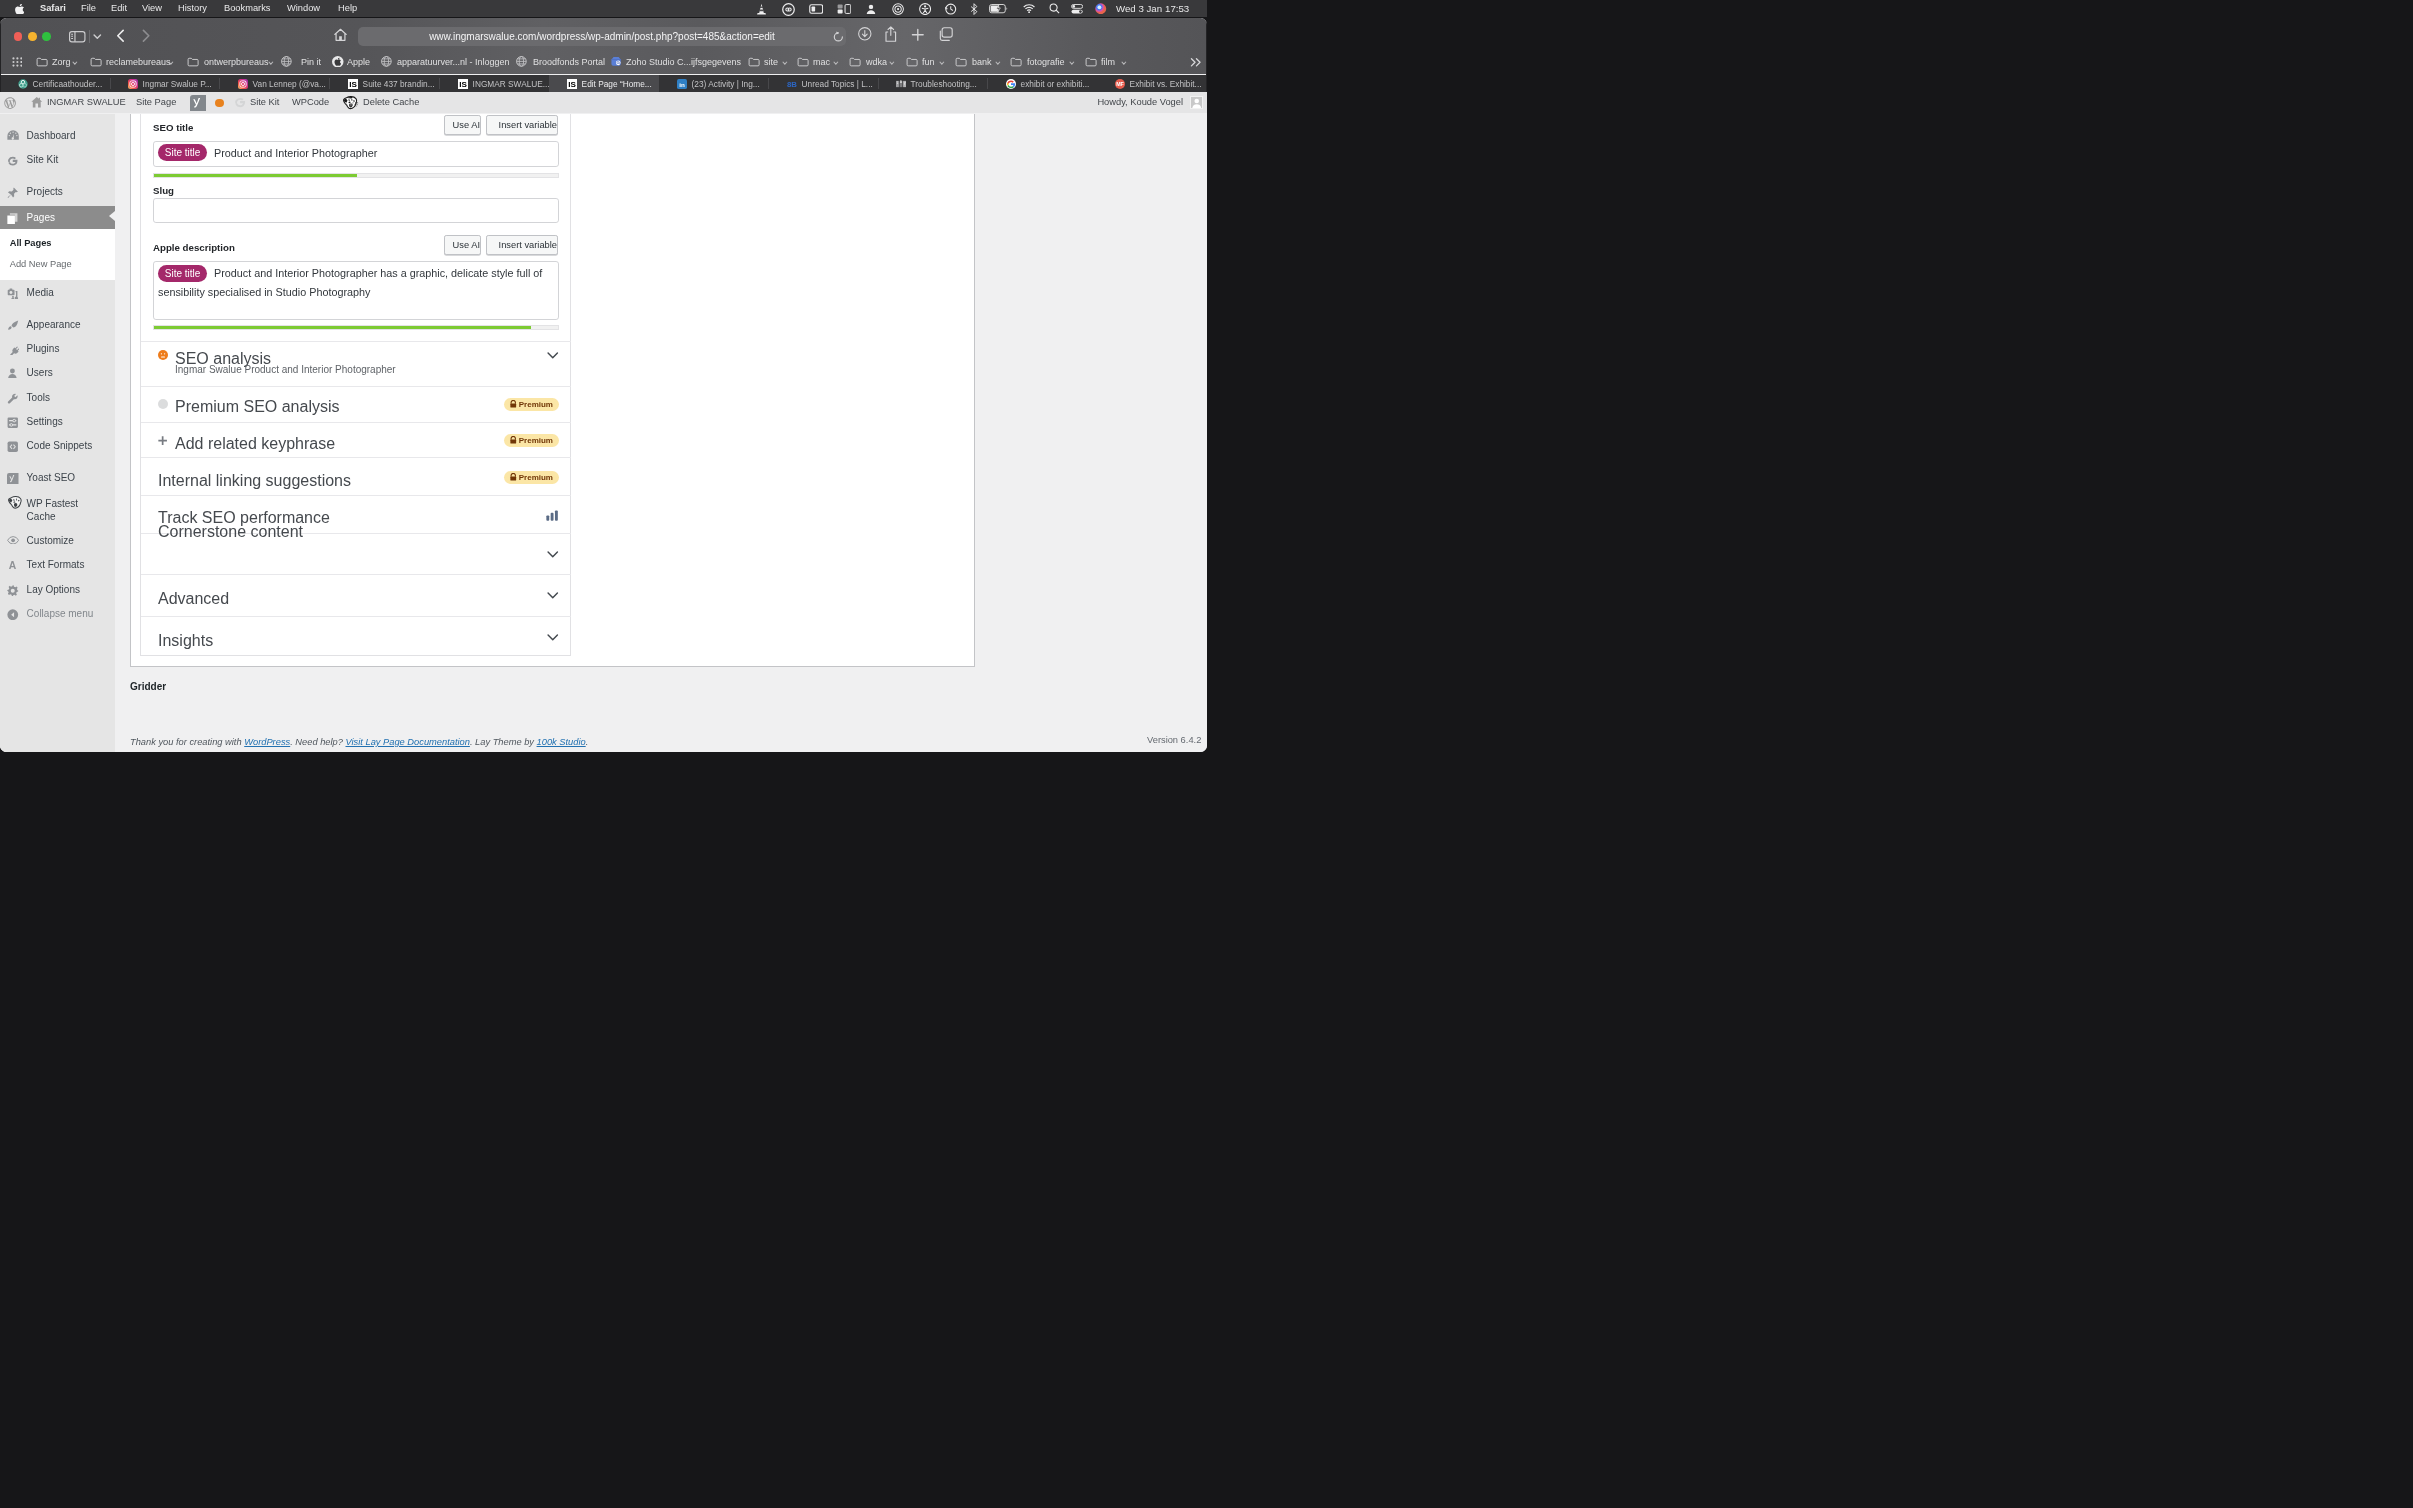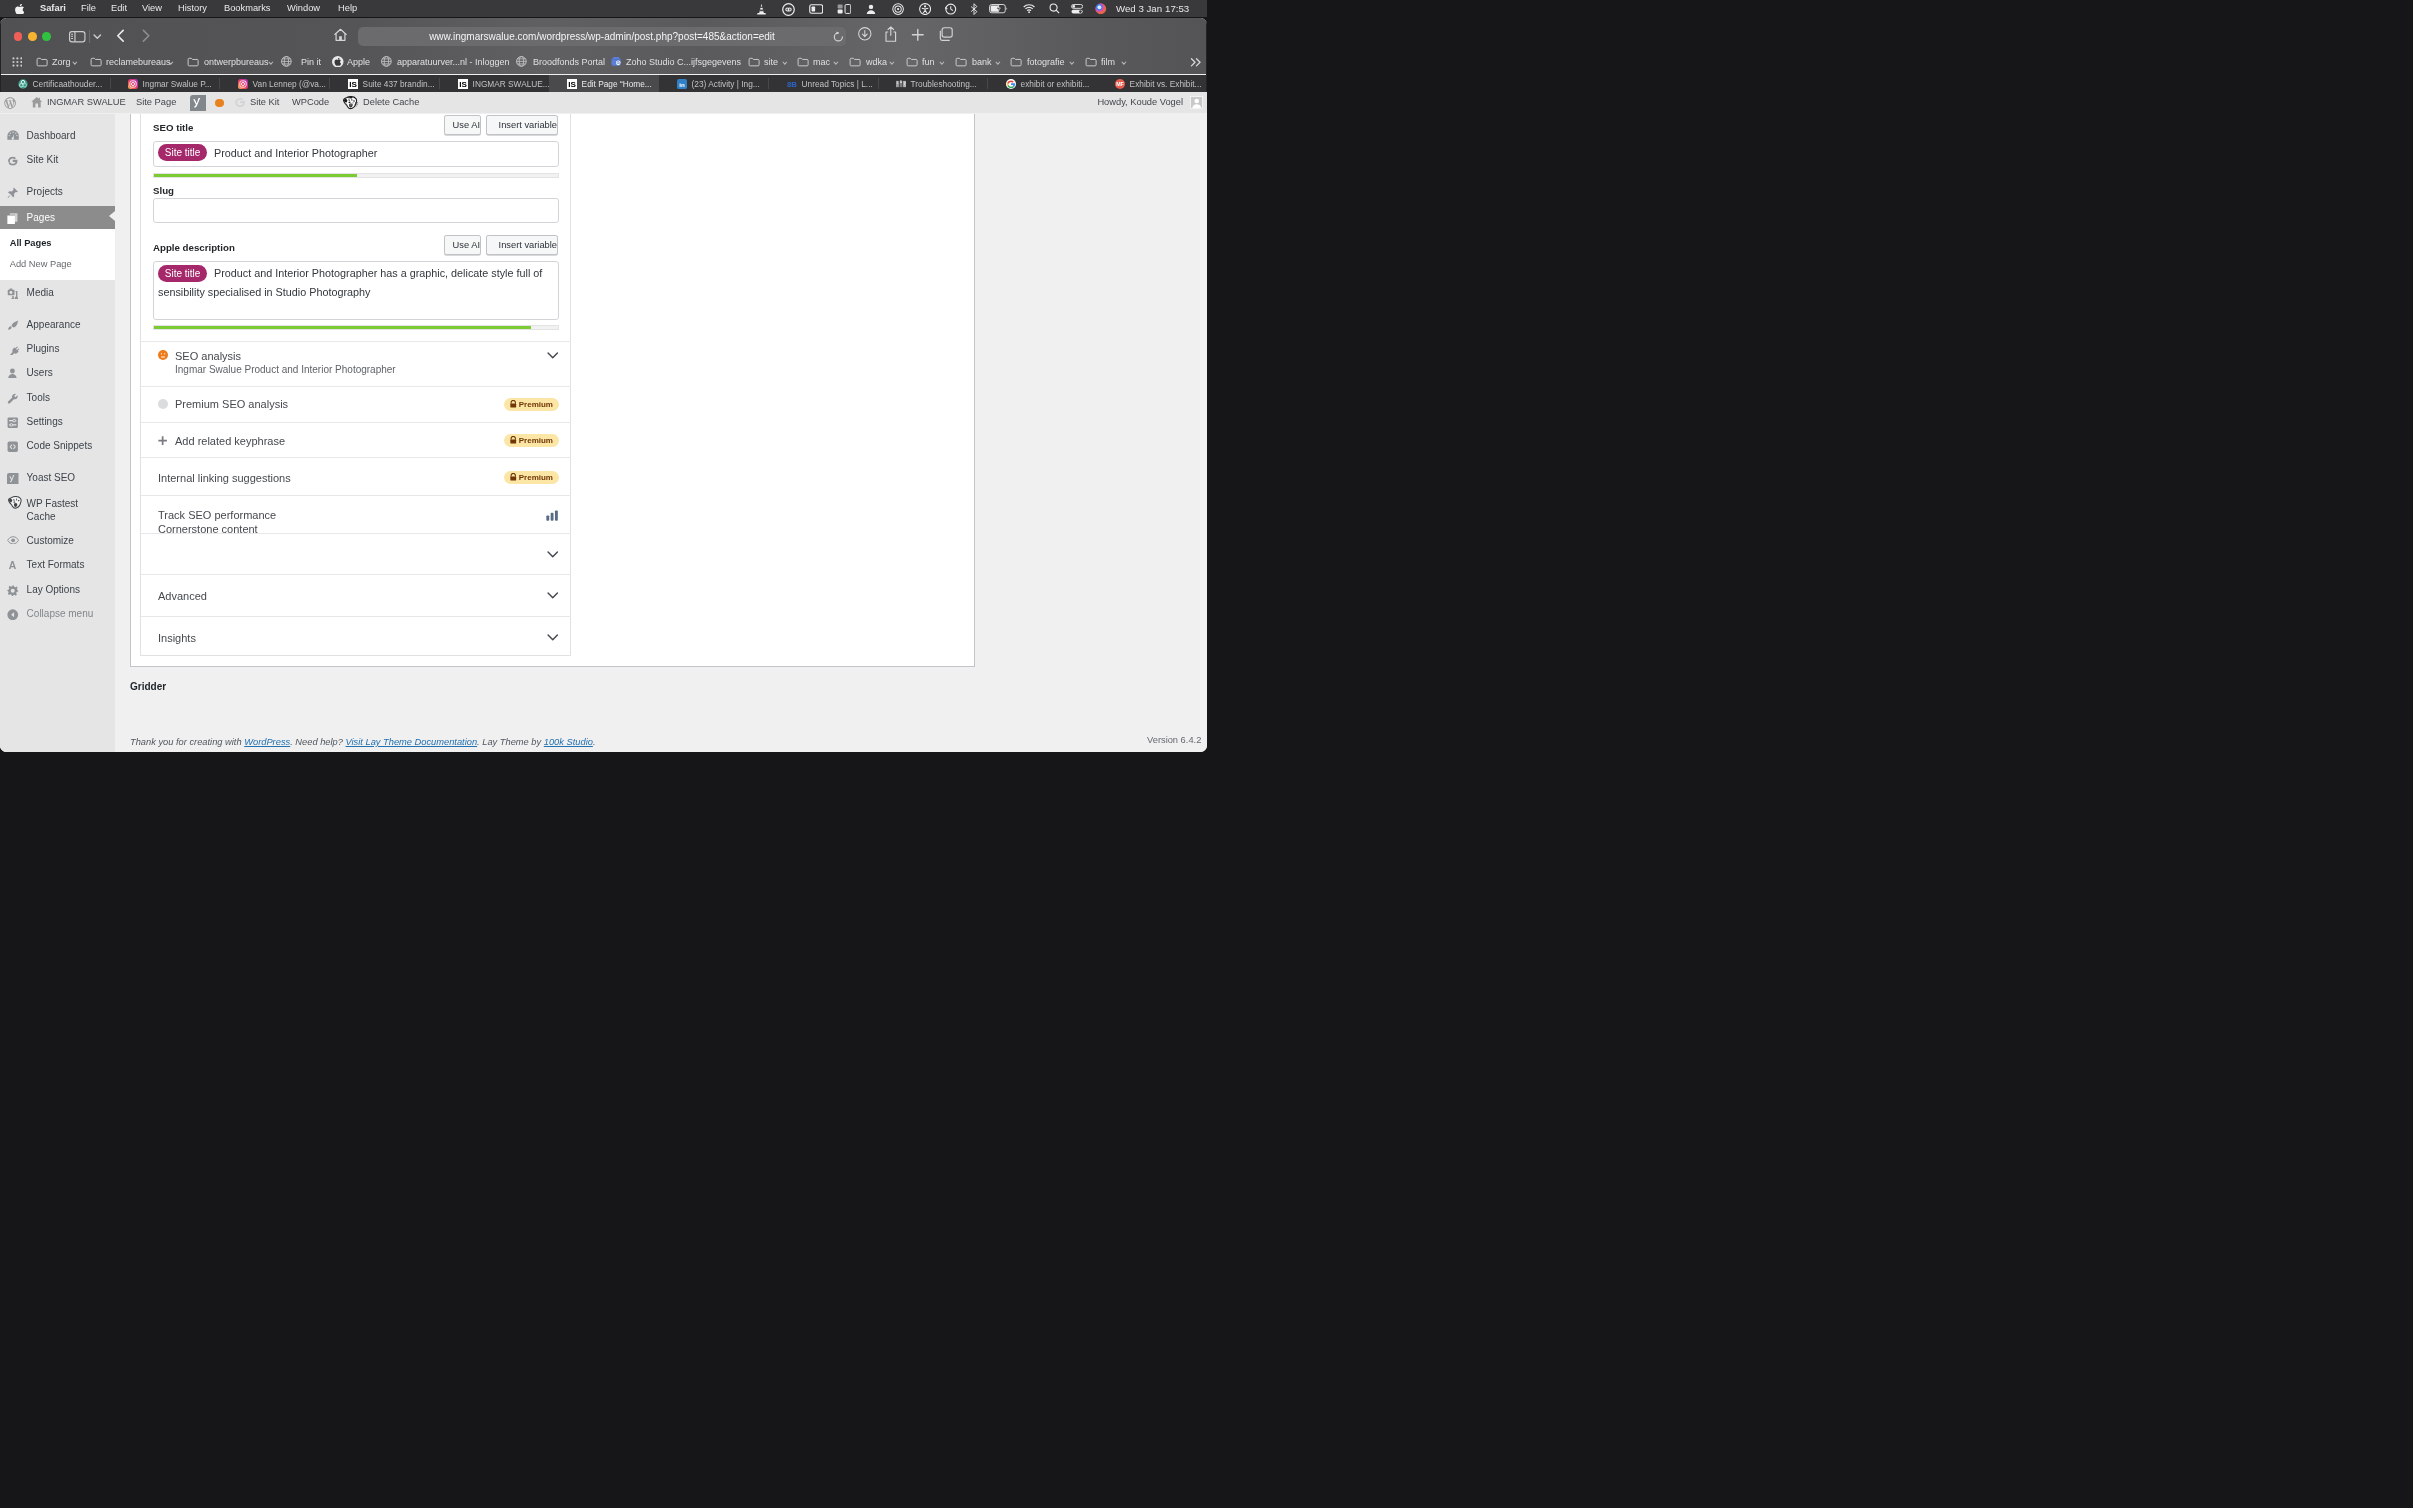--- a/index.html
+++ b/index.html
@@ -52,21 +52,21 @@
 #metabox { position:absolute; left:130px; top:0; width:845px; height:553px; background:#fff; border:0.7px solid #c3c4c7; border-top:none; }
 #panel { position:absolute; left:140px; top:0; width:431px; height:542px; border:0.7px solid #e1e1e4; border-top:none; background:#fff; }
 .ylabel { position:absolute; left:12.2px; font-size:9.7px; font-weight:700; color:#23262a; }
 .ybtn { position:absolute; height:20px; background:#f6f7f7; border:0.7px solid #c0c2c6; border-radius:2.2px; font-size:9.3px; color:#2c3338; text-align:right; box-shadow:0 0.7px 0 #cccdd0; }
 .yinput { position:absolute; left:153px; width:406px; border:0.7px solid #d3d4d7; border-radius:2.9px; background:#fff; }
 .pill { position:absolute; background:#a4286a; color:#fff; font-size:10px; border-radius:8.6px; height:17px; line-height:17px; padding:0 6.8px; }
 .ptext { position:absolute; font-size:10.8px; color:#32373c; }
 .pbar { position:absolute; left:153px; width:406px; height:5.4px; background:#f1f1f1; border:0.7px solid #e3e3e5; }
 .pbar .fill { height:100%; background:#7dcb33; }
 .divider { position:absolute; left:0; width:100%; height:0.7px; background:#e8e8eb; }
-.rowtitle { position:absolute; font-size:11px; color:#45494e; }
+.rowtitle { position:absolute; font-size:16px; color:#45494e; }
 .badge { position:absolute; width:55px; height:13px; border-radius:6.5px; background:#fbe6a6; color:#713607; font-size:8px; font-weight:700; text-align:center; line-height:13px; }
 .chev { position:absolute; }
 
 #footerL { position:absolute; left:130px; top:623px; font-size:9.3px; font-style:italic; color:#50575e; }
 #footerL a { color:#2271b1; text-decoration:underline; }
 #footerR { position:absolute; right:5.7px; top:621px; font-size:9.3px; color:#646970; }
 #gridder { position:absolute; left:130px; top:567px; font-size:10px; font-weight:700; color:#1d2327; }
 </style>
 </head>
 <body>
@@ -717,18 +717,18 @@
       <div class="rowtitle" style="left:158px;top:476px">Advanced</div>
       <svg class="chev" style="left:547px;top:478px" width="11.5" height="7.2" viewBox="0 0 16 10">
           <path d="M1.5 1.5 L8 8 L14.5 1.5" stroke="#43484e" stroke-width="2" fill="none" stroke-linecap="round" stroke-linejoin="round"></path>
         </svg>
       <div class="divider" style="left:141px;width:430px;top:502px"></div>
       <div class="rowtitle" style="left:158px;top:518px">Insights</div>
       <svg class="chev" style="left:547px;top:520px" width="11.5" height="7.2" viewBox="0 0 16 10">
           <path d="M1.5 1.5 L8 8 L14.5 1.5" stroke="#43484e" stroke-width="2" fill="none" stroke-linecap="round" stroke-linejoin="round"></path>
         </svg>
       <div id="gridder">Gridder</div>
-      <div id="footerL">Thank you for creating with <a>WordPress</a>. Need help? <a>Visit Lay Theme Documentation</a>. Lay Theme by <a>100k Studio</a>.</div>
+      <div id="footerL">Thank you for creating with <a>WordPress</a>. Need help? <a>Visit Lay Page Documentation</a>. Lay Theme by <a>100k Studio</a>.</div>
       <div id="footerR">Version 6.4.2</div>
     </div>
   </div>
 </div>
 
 
 </body></html>

